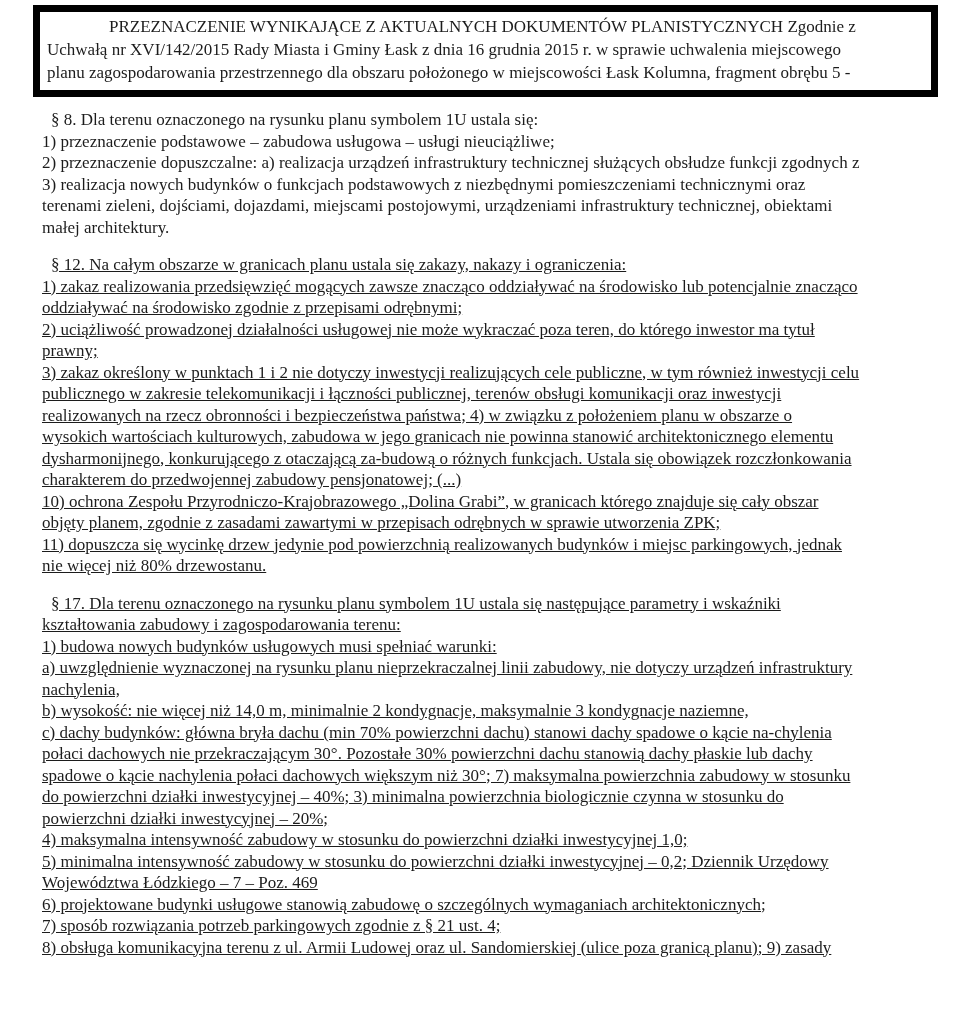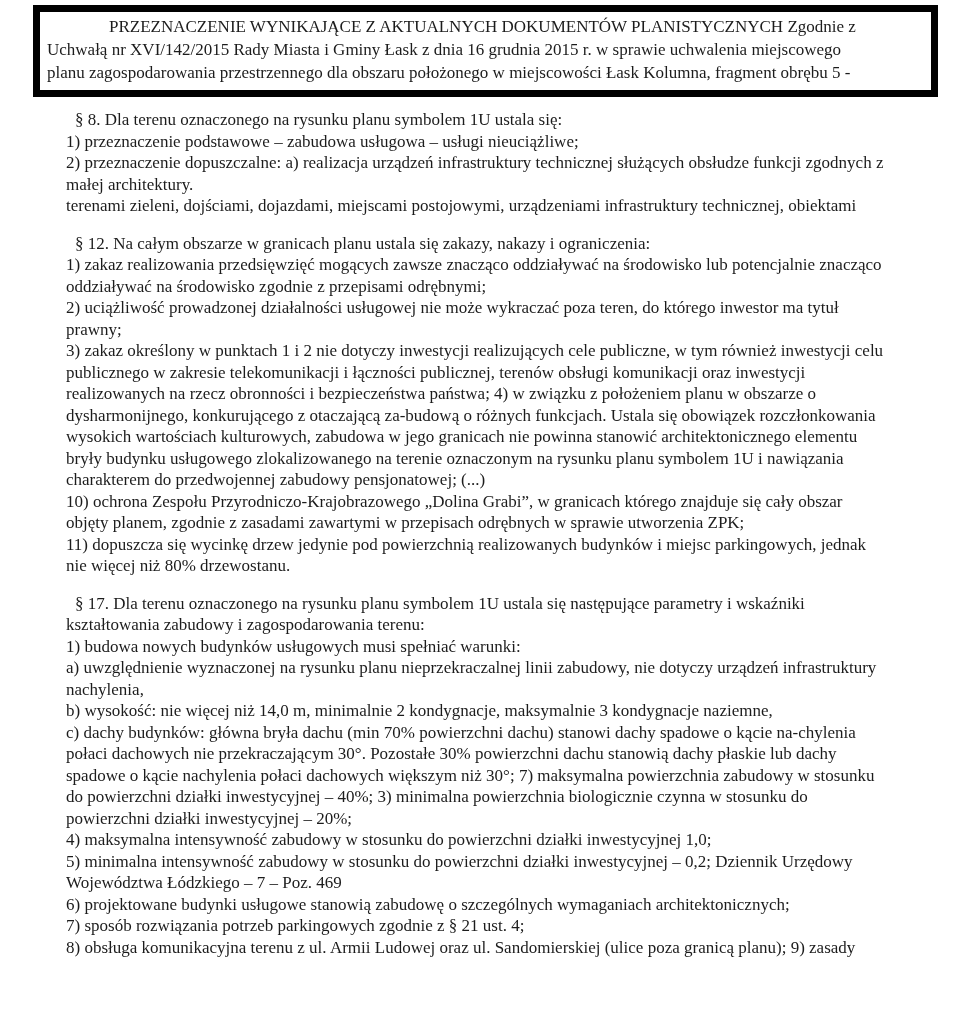--- a/index.html
+++ b/index.html
@@ -22,25 +22,26 @@
     margin: 5px 0 0 33px;
     width: 905px;
     border: 7px solid #000000;
     padding: 3px 8px 6px 7px;
     line-height: 23px;
   }
   .header-box .line:first-child {
     text-indent: 62px;
   }
   .doc-body {
-    padding: 12px 38px 0 66px;
+    padding: 12px 38px 0 42px;
     line-height: 21.5px;
   }
   .section:not(:first-child) {
     margin-top: 16px;
+    text-decoration: underline;
   }
   .line {
     white-space: nowrap;
   }
   .line.indent {
     padding-left: 9px;
   }
 </style>
 </head>
 <body>
@@ -50,35 +51,35 @@
       <div class="line">PRZEZNACZENIE WYNIKAJĄCE Z AKTUALNYCH DOKUMENTÓW PLANISTYCZNYCH Zgodnie z</div>
       <div class="line">Uchwałą nr XVI/142/2015 Rady Miasta i Gminy Łask z dnia 16 grudnia 2015 r. w sprawie uchwalenia miejscowego</div>
       <div class="line">planu zagospodarowania przestrzennego dla obszaru położonego w miejscowości Łask Kolumna, fragment obrębu 5 -</div>
     </div>
 
   <div class="doc-body">
     <div class="section">
         <div class="line indent">§ 8. Dla terenu oznaczonego na rysunku planu symbolem 1U ustala się:</div>
         <div class="line">1) przeznaczenie podstawowe – zabudowa usługowa – usługi nieuciążliwe;</div>
         <div class="line">2) przeznaczenie dopuszczalne: a) realizacja urządzeń infrastruktury technicznej służących obsłudze funkcji zgodnych z</div>
+        <div class="line">3) realizacja nowych budynków o funkcjach podstawowych z niezbędnymi pomieszczeniami technicznymi oraz</div>
+        <div class="line">terenami zieleni, dojściami, dojazdami, miejscami postojowymi, urządzeniami infrastruktury technicznej, obiektami</div>
         <div class="line">małej architektury.</div>
-        <div class="line">terenami zieleni, dojściami, dojazdami, miejscami postojowymi, urządzeniami infrastruktury technicznej, obiektami</div>
       </div>
     <div class="section">
         <div class="line indent">§ 12. Na całym obszarze w granicach planu ustala się zakazy, nakazy i ograniczenia:</div>
         <div class="line">1) zakaz realizowania przedsięwzięć mogących zawsze znacząco oddziaływać na środowisko lub potencjalnie znacząco</div>
         <div class="line">oddziaływać na środowisko zgodnie z przepisami odrębnymi;</div>
         <div class="line">2) uciążliwość prowadzonej działalności usługowej nie może wykraczać poza teren, do którego inwestor ma tytuł</div>
         <div class="line">prawny;</div>
         <div class="line">3) zakaz określony w punktach 1 i 2 nie dotyczy inwestycji realizujących cele publiczne, w tym również inwestycji celu</div>
         <div class="line">publicznego w zakresie telekomunikacji i łączności publicznej, terenów obsługi komunikacji oraz inwestycji</div>
         <div class="line">realizowanych na rzecz obronności i bezpieczeństwa państwa; 4) w związku z położeniem planu w obszarze o</div>
+        <div class="line">wysokich wartościach kulturowych, zabudowa w jego granicach nie powinna stanowić architektonicznego elementu</div>
         <div class="line">dysharmonijnego, konkurującego z otaczającą za-budową o różnych funkcjach. Ustala się obowiązek rozczłonkowania</div>
-        <div class="line">wysokich wartościach kulturowych, zabudowa w jego granicach nie powinna stanowić architektonicznego elementu</div>
-        <div class="line">bryły budynku usługowego zlokalizowanego na terenie oznaczonym na rysunku planu symbolem 1U i nawiązania</div>
         <div class="line">charakterem do przedwojennej zabudowy pensjonatowej; (...)</div>
         <div class="line">10) ochrona Zespołu Przyrodniczo-Krajobrazowego „Dolina Grabi”, w granicach którego znajduje się cały obszar</div>
         <div class="line">objęty planem, zgodnie z zasadami zawartymi w przepisach odrębnych w sprawie utworzenia ZPK;</div>
         <div class="line">11) dopuszcza się wycinkę drzew jedynie pod powierzchnią realizowanych budynków i miejsc parkingowych, jednak</div>
         <div class="line">nie więcej niż 80% drzewostanu.</div>
       </div>
     <div class="section">
         <div class="line indent">§ 17. Dla terenu oznaczonego na rysunku planu symbolem 1U ustala się następujące parametry i wskaźniki</div>
         <div class="line">kształtowania zabudowy i zagospodarowania terenu:</div>
         <div class="line">1) budowa nowych budynków usługowych musi spełniać warunki:</div>

